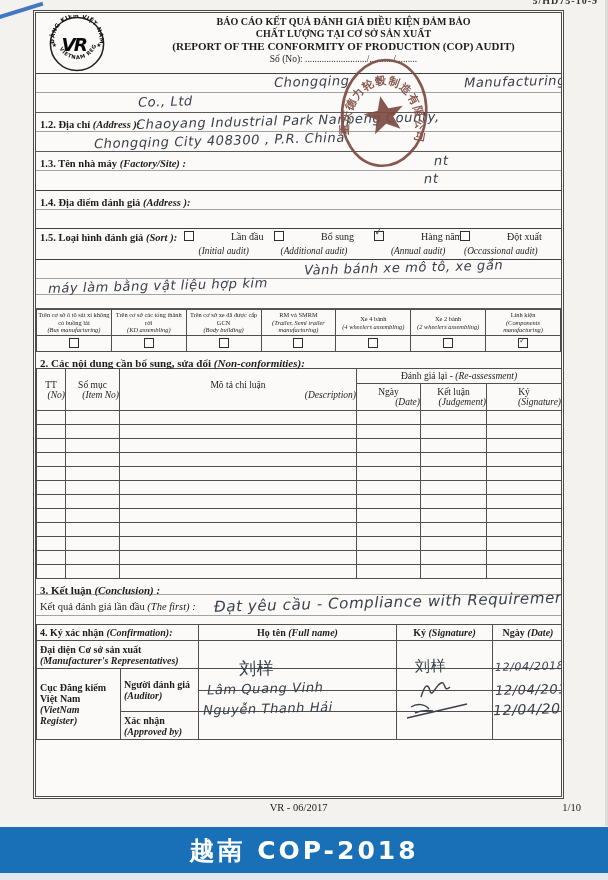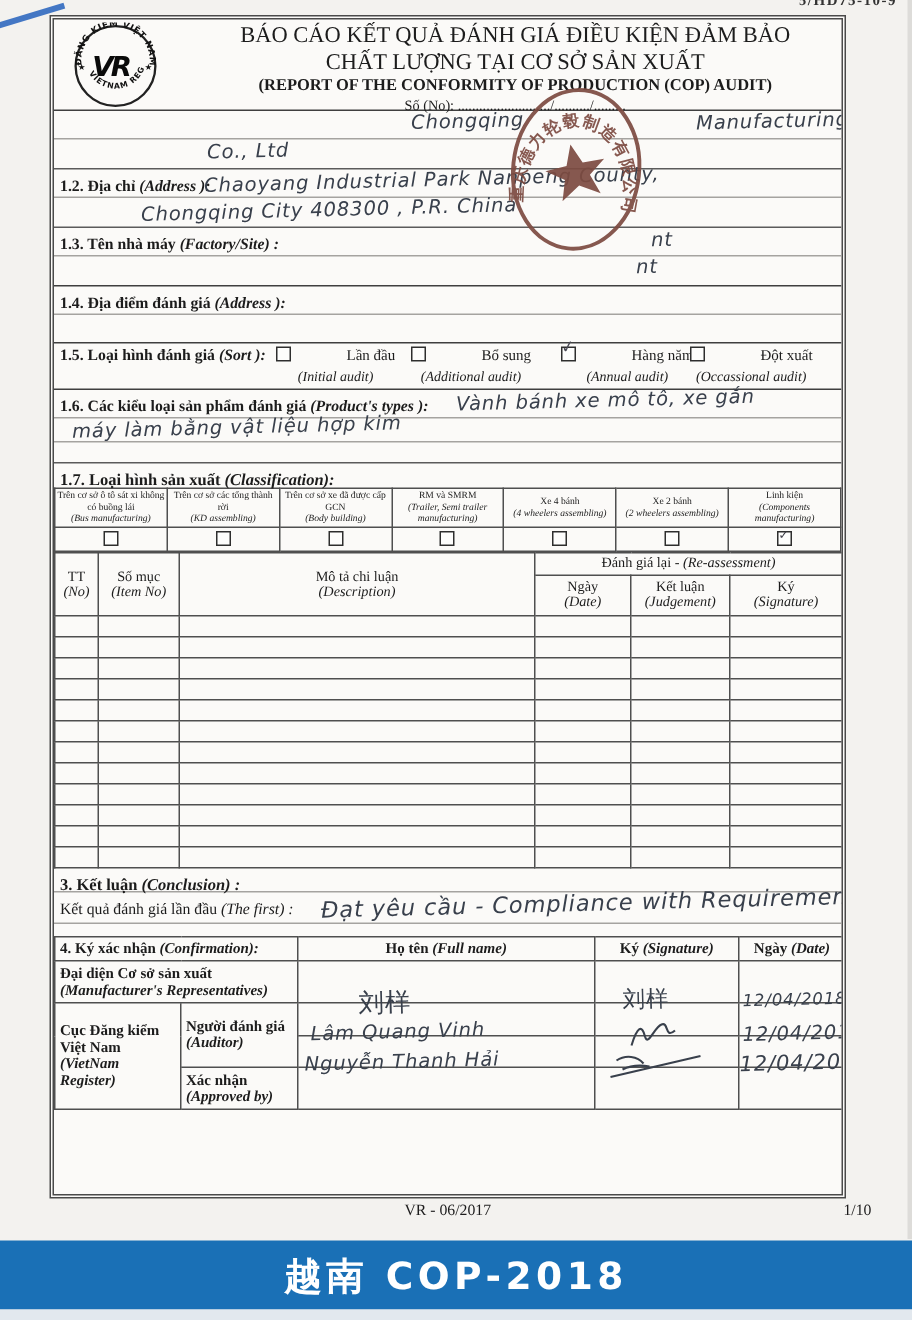--- a/index.html
+++ b/index.html
@@ -26,21 +26,21 @@
   .bb-dark{border-bottom:1.5px solid #3f3f3f;}
 
   .lbl{font-weight:bold;font-size:10.5px;white-space:nowrap;}
   .lbl .en{font-style:italic;}
   .sec-title{font-weight:bold;font-size:11px;}
   .sec-title .en{font-style:italic;}
 
   
   .hdr{height:60px;position:relative;border-bottom:1.5px solid #3f3f3f;}
   .hdr-title{position:absolute;left:95px;right:5px;top:3px;text-align:center;}
-  .t1,.t2{font-weight:normal;font-size:15px;line-height:1.18;}
+  .t1,.t2{font-weight:bold;font-size:10px;line-height:1.18;}
   .t3{font-weight:bold;font-size:11px;line-height:1.25;}
   .so-no{font-size:9.5px;margin-top:1px;}
   .logo{position:absolute;left:12px;top:2px;width:58px;height:58px;}
 
   
   .hw{
     position:absolute;font-family:"DejaVu Sans",sans-serif;font-style:italic;
     color:#39404c;font-size:13px;letter-spacing:.6px;transform:rotate(-1.5deg);
     white-space:nowrap;pointer-events:none;
   }
@@ -57,21 +57,21 @@
   .sort-opt .vn{font-weight:normal;font-size:10px;margin-left:5px;padding-left:32px;}
   .sort-opt .en{display:block;font-style:italic;font-size:9.3px;margin-top:4px;}
 
   
   table{border-collapse:collapse;width:100%;table-layout:fixed;}
   td,th{border:1px solid #4f4f4f;padding:0;vertical-align:middle;font-weight:normal;}
   .t17 td{font-size:6.4px;text-align:center;line-height:1.2;padding:1px;}
   .t17 .en{font-style:italic;display:block;}
   .t17 .cbrow td{height:13px;}
   .t2h{font-size:9.5px;text-align:center;}
-  .t2h .en{font-style:italic;display:block;}
+  .t2h .en{font-style:italic;display:block;text-align:right;}
   .t2tbl .empty td{height:13px;}
   .t4 td{font-size:10px;}
   .t4 .lblc{font-weight:bold;padding:1px 3px;font-size:10px;}
   .t4 .lblc .en{font-style:italic;display:block;font-weight:bold;}
   .t4 .hdc{font-weight:bold;text-align:center;font-size:10px;}
   .t4 .hdc .en{font-style:italic;}
   .cellrel{position:relative;height:100%;}
 
   
   .stamp{position:absolute;left:329px;top:52px;width:112px;height:124px;transform:rotate(6deg);opacity:.92;pointer-events:none;}
@@ -170,31 +170,27 @@
       <span class="cb checked"></span><span class="vn">Hàng năm</span>
       <span class="en">(Annual audit)</span>
     </div>
     <div class="sort-opt" style="left:424px;">
       <span class="cb"></span><span class="vn">Đột xuất</span>
       <span class="en">(Occassional audit)</span>
     </div>
   </div>
 
   <div class="row bb-thin" style="height:19px;">
-    <span class="lbl"><span>1.6. Các kiểu loại sản phẩm đánh giá </span><span class="en">(Product's types ):</span></span>
     <span class="hw" style="left:268px;top:0px;">Vành  bánh xe  mô tô,  xe gắn</span>
   </div>
   <div class="row bb-thin" style="height:16px;">
     <span class="hw" style="left:12px;top:-1px;">máy  làm  bằng  vật  liệu  hợp kim</span>
   </div>
   <div class="row bb-mid" style="height:14px;"></div>
 
-  <div class="row" style="height:16px;">
-    <span class="sec-title"><span>1.7. Loại hình sản xuất </span><span class="en">(Classification):</span></span>
-  </div>
   <table class="t17">
     <tbody>
         <tr>
       <td><span>Trên cơ sở ô tô sát xi không có buồng lái</span><span class="en">(Bus manufacturing)</span></td>
       <td><span>Trên cơ sở các tổng thành rời</span><span class="en">(KD assembling)</span></td>
       <td><span>Trên cơ sở xe đã được cấp GCN</span><span class="en">(Body building)</span></td>
       <td><span>RM và SMRM</span><span class="en">(Trailer, Semi trailer manufacturing)</span></td>
       <td><span>Xe 4 bánh</span><span class="en">(4 wheelers assembling)</span></td>
       <td><span>Xe 2 bánh</span><span class="en">(2 wheelers assembling)</span></td>
       <td><span>Linh kiện</span><span class="en">(Components manufacturing)</span></td>
@@ -204,20 +200,23 @@
       <td><span class="cb"></span></td>
       <td><span class="cb"></span></td>
       <td><span class="cb"></span></td>
       <td><span class="cb"></span></td>
       <td><span class="cb"></span></td>
       <td><span class="cb checked-in"></span></td>
     </tr>
   </tbody>
     </table>
 
+  <div class="row" style="height:16px;">
+    <span class="sec-title"><span>2. Các nội dung cần bổ sung, sửa đổi </span><span class="en">(Non-conformities):</span></span>
+  </div>
   <table class="t2tbl">
     <colgroup>
         <col style="width:29px">
         <col style="width:54px">
         <col style="width:237px">
         <col style="width:64px">
         <col style="width:66px">
         <col style="width:75px">
       </colgroup>
     <tbody>

